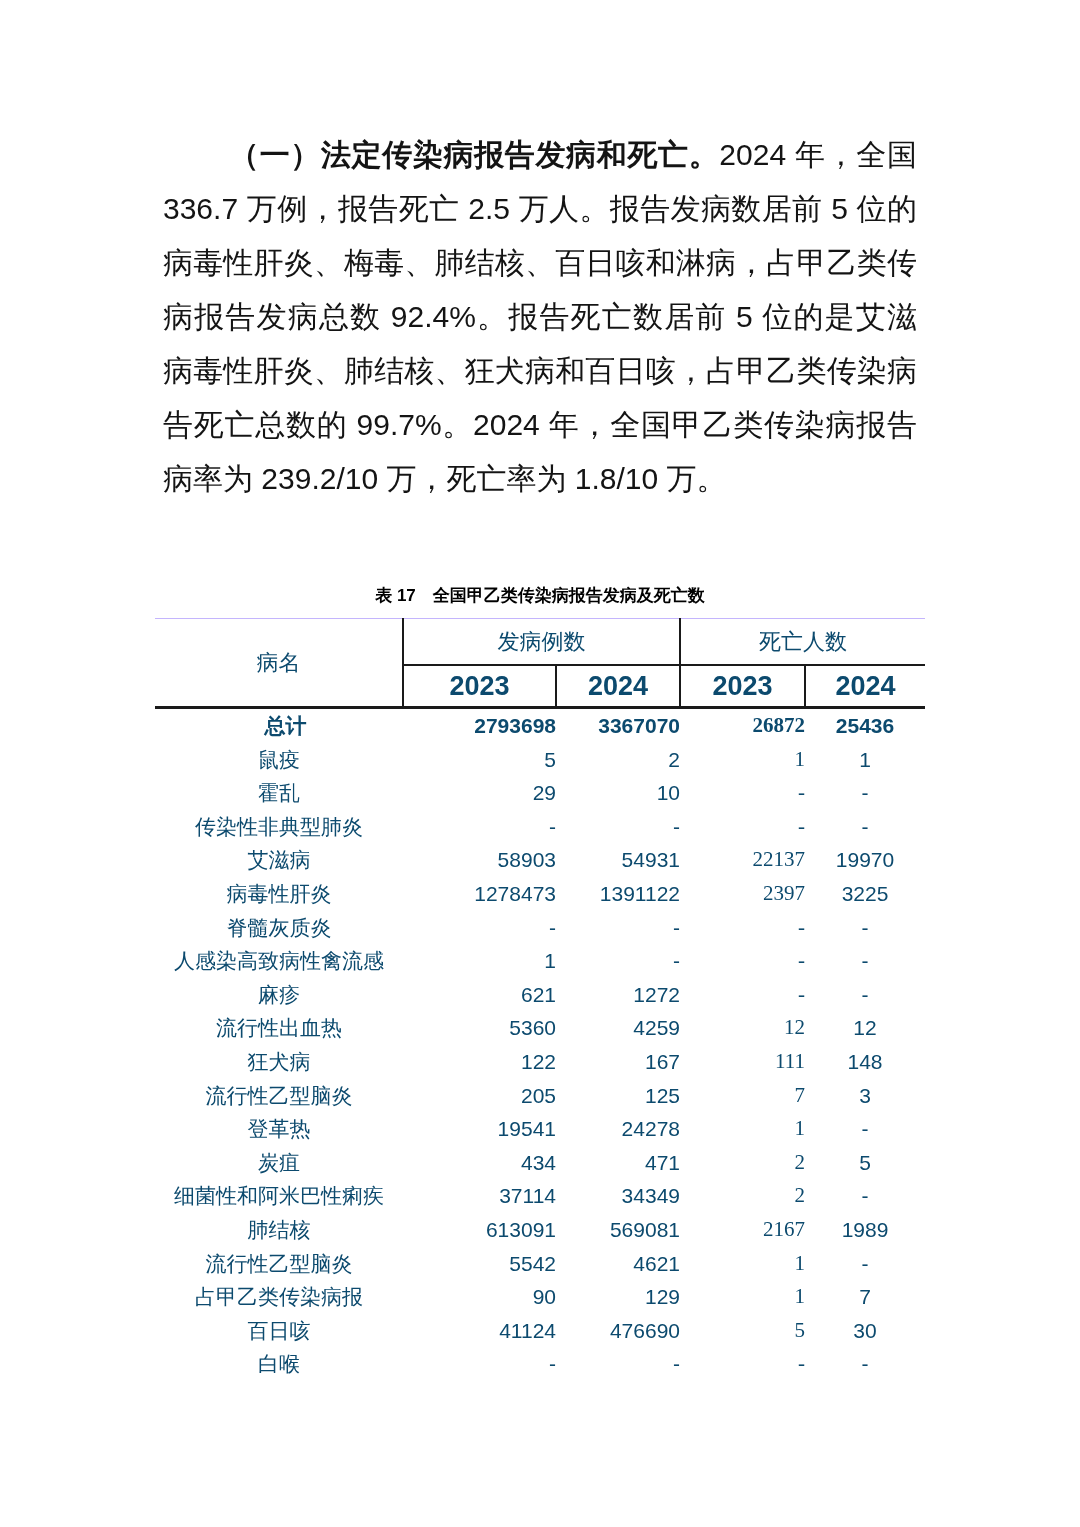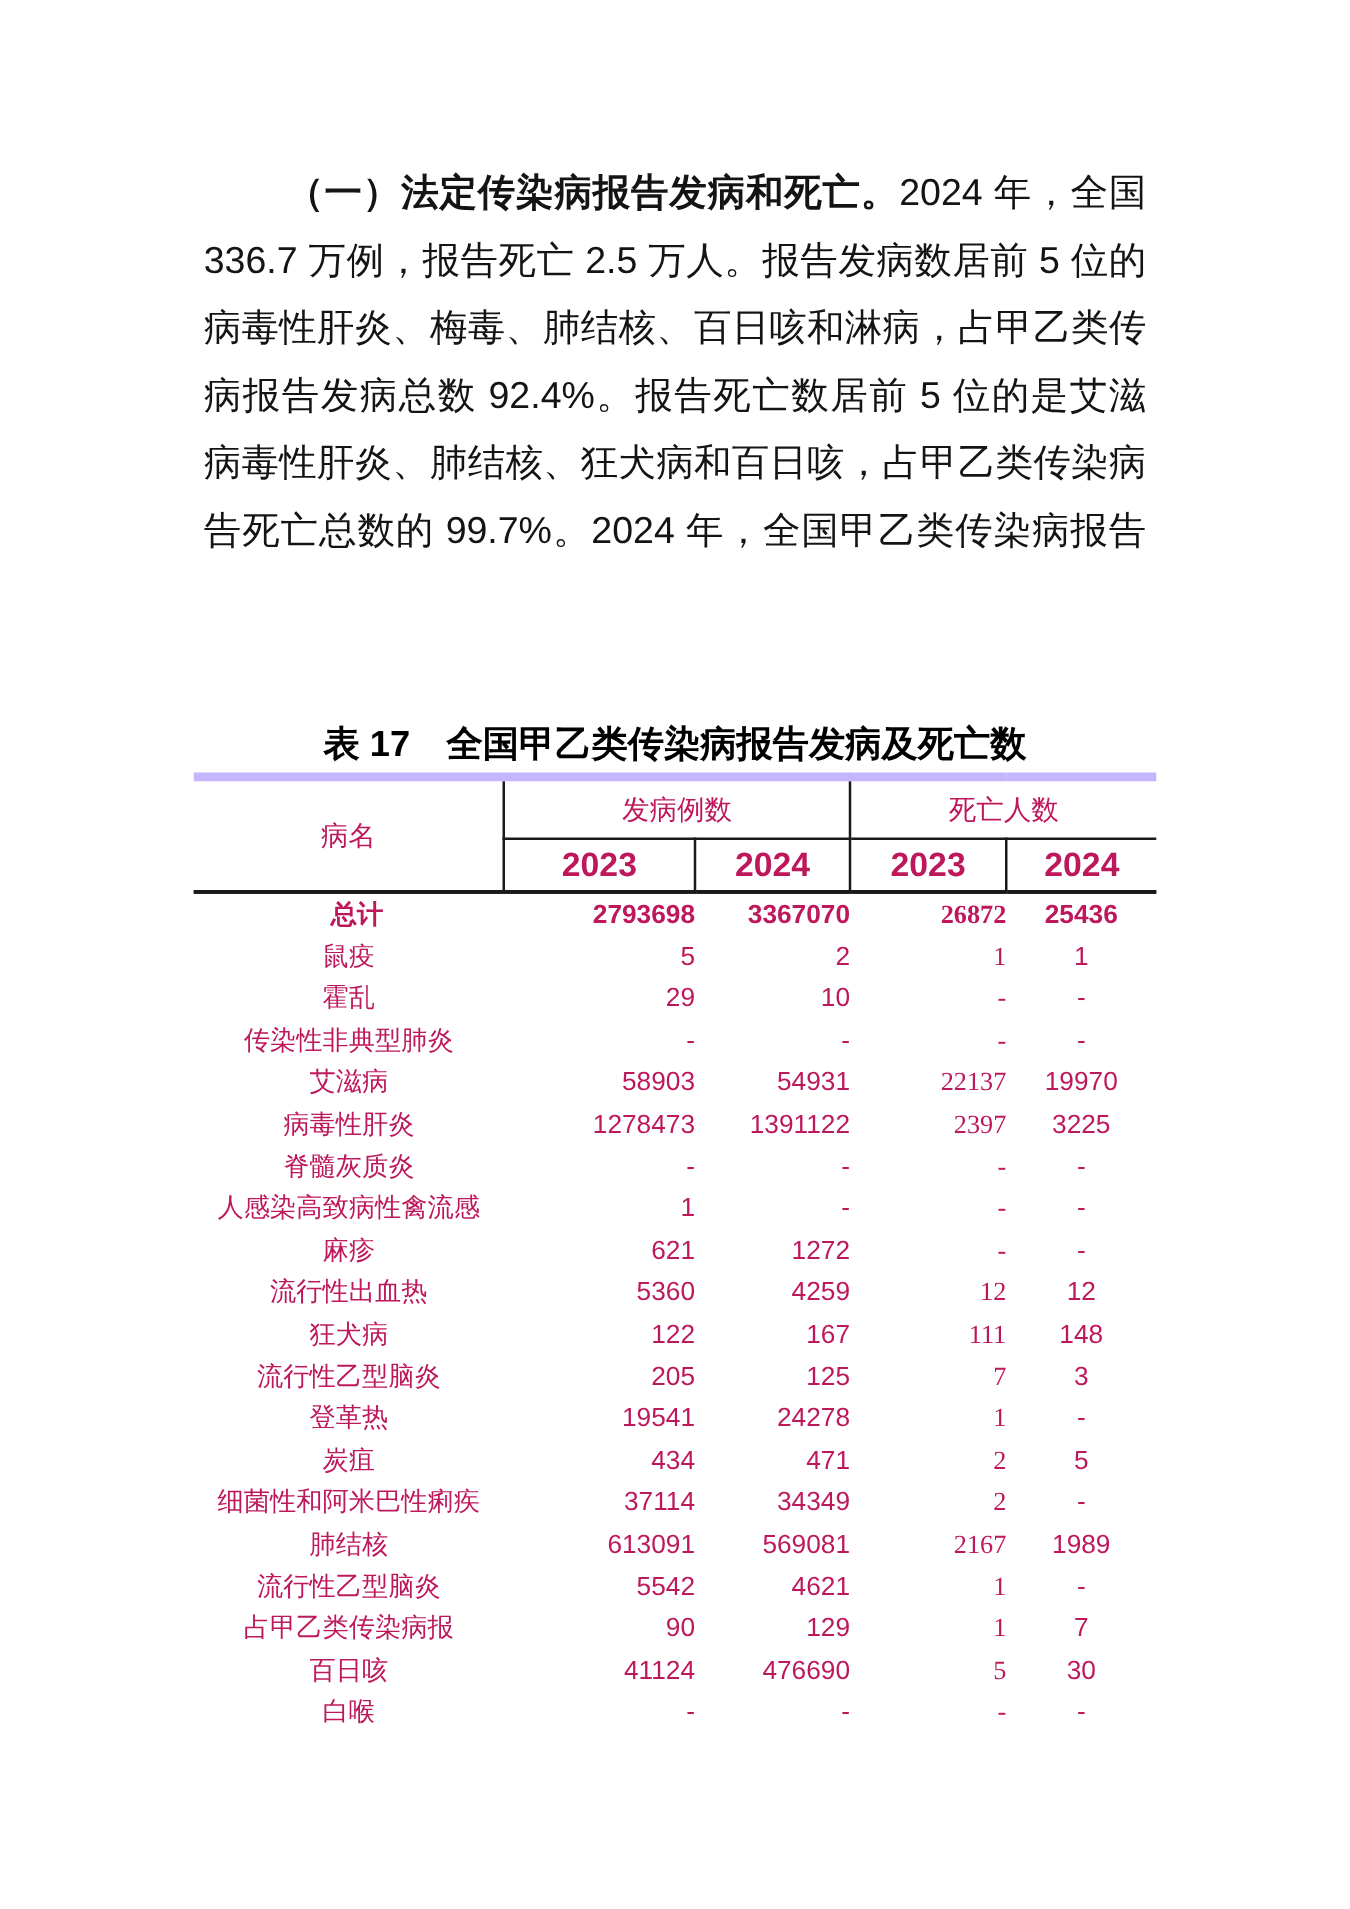--- a/index.html
+++ b/index.html
@@ -51,35 +51,35 @@
 
   
   .tbl-title {
     position: absolute;
     top: 580px;
     left: 0;
     width: 1080px;
     height: 32px;
     line-height: 32px;
     text-align: center;
-    font-size: 29px;
+    font-size: 17px;
     font-weight: bold;
     color: #000000;
   }
 
   
   table.report {
     position: absolute;
     left: 155px;
     top: 618px;
     width: 770px;
     border-collapse: collapse;
     table-layout: fixed;
-    color: #be185d;
-    border-top: 7px solid #c4b5fd;
+    color: #0c4a6e;
+    border-top: 1px solid #c4b5fd;
   }
   table.report th,
   table.report td {
     padding: 0;
     margin: 0;
   }
   thead th {
     font-weight: normal;
     font-size: 22px;
     text-align: center;
@@ -136,20 +136,21 @@
 
 <div class="page">
 
   <div class="paragraph">
     <div class="pline first"><span class="lead-bold">（一）法定传染病报告发病和死亡。</span><span>2024 年，全国甲</span></div>
     <div class="pline">336.7 万例，报告死亡 2.5 万人。报告发病数居前 5 位的是</div>
     <div class="pline">病毒性肝炎、梅毒、肺结核、百日咳和淋病，占甲乙类传染</div>
     <div class="pline">病报告发病总数 92.4%。报告死亡数居前 5 位的是艾滋病、</div>
     <div class="pline">病毒性肝炎、肺结核、狂犬病和百日咳，占甲乙类传染病报</div>
     <div class="pline">告死亡总数的 99.7%。2024 年，全国甲乙类传染病报告发</div>
+    <div class="pline last">病率为 239.2/10 万，死亡率为 1.8/10 万。</div>
   </div>
 
   <div class="tbl-title">表 17　全国甲乙类传染病报告发病及死亡数</div>
 
   <table class="report">
     <colgroup>
       <col style="width:248px">
       <col style="width:153px">
       <col style="width:124px">
       <col style="width:125px">

